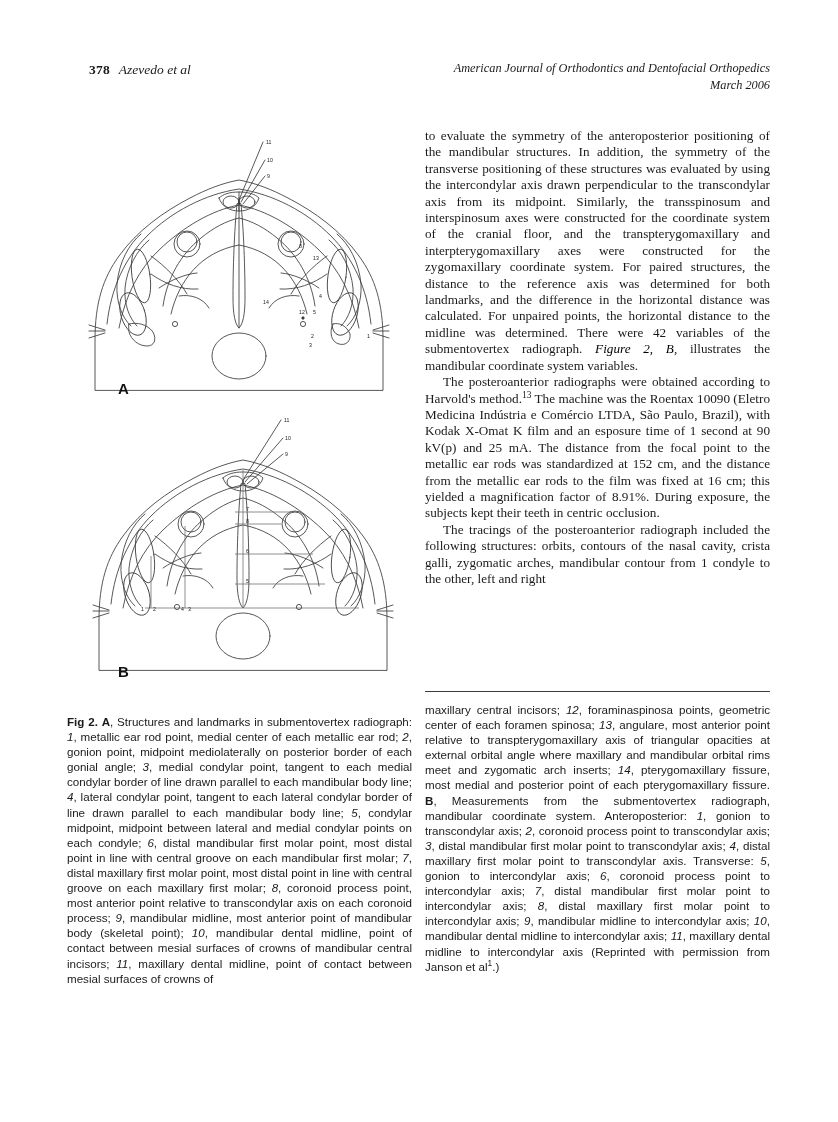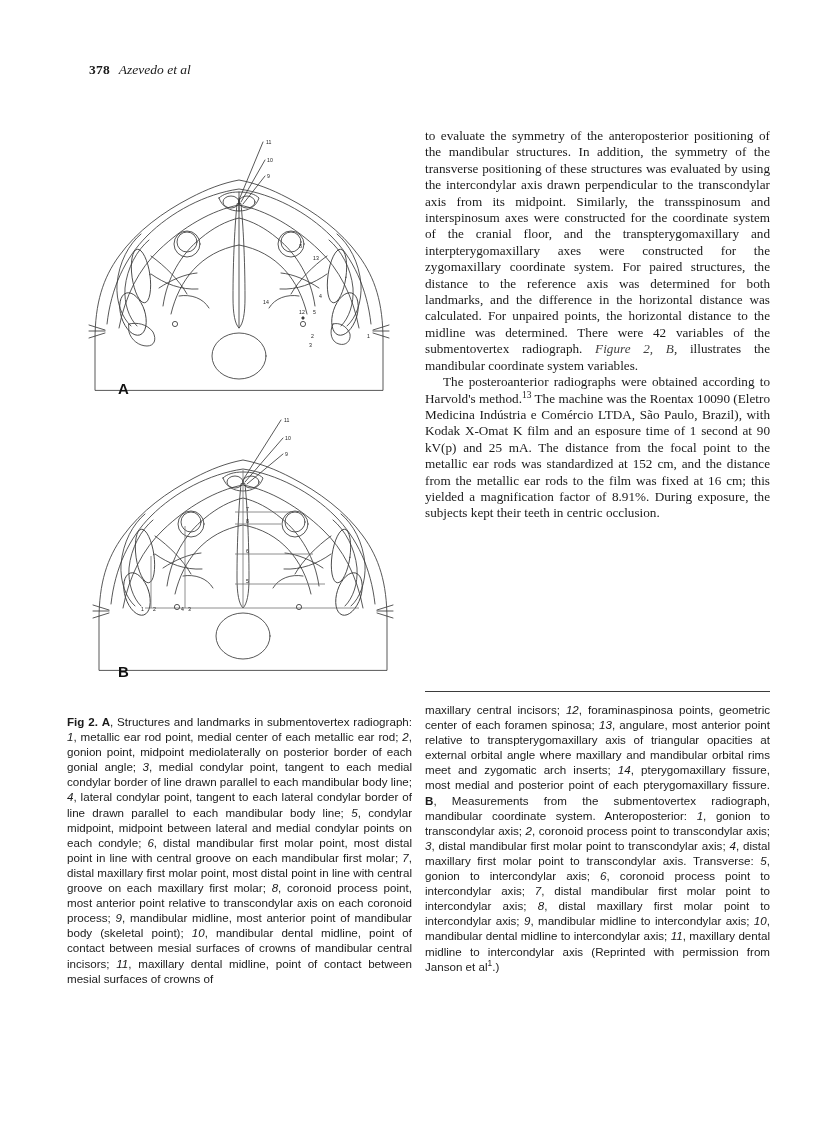--- a/index.html
+++ b/index.html
@@ -74,21 +74,21 @@
     width: 345px;
   }
   .body-col p {
     margin: 0;
     text-indent: 18px;
     text-align: justify;
     hyphens: auto;
   }
   .body-col p.first { text-indent: 0; }
 
-  .xref { color: #404040; }
+  .xref { color: #000000; }
 
   sup { font-size: 0.72em; vertical-align: super; line-height: 0; }
 
   
   .figbox {
     position: absolute;
     left: 67px;
     top: 128px;
     width: 345px;
     height: 555px;
@@ -136,20 +136,24 @@
   .caption p { margin: 0; }
 </style>
 </head>
 <body>
 
 <div class="page">
 
   <div class="running-head">
     <div class="rh-left">
       <span class="rh-pageno">378</span><span class="rh-authors">Azevedo et al</span>
+    </div>
+    <div class="rh-right">
+      <div>American Journal of Orthodontics and Dentofacial Orthopedics</div>
+      <div>March 2006</div>
     </div>
   </div>
 
   <div class="figbox">
 
     <div class="fig-panel fig-a">
       <svg viewBox="0 0 345 278" width="345" height="278">
         <g fill="none" stroke="#3a3a3a" stroke-width="0.85" stroke-linecap="round" stroke-linejoin="round">
 
           <path d="M28 262 L28 212 C28 175 36 150 52 128 C70 103 96 84 123 70 C140 61 156 55 172 52 C188 55 204 61 221 70 C248 84 274 103 292 128 C308 150 316 175 316 212 L316 262 Z"></path>
@@ -317,20 +321,21 @@
           <text x="121" y="203">3</text>
         </g>
       </svg>
       <div class="panel-letter pl-b">B</div>
     </div>
   </div>
 
   <div class="col col-right body-col">
     <p class="first"><span>to evaluate the symmetry of the anteroposterior positioning of the mandibular structures. In addition, the symmetry of the transverse positioning of these structures was evaluated by using the intercondylar axis drawn perpendicular to the transcondylar axis from its midpoint. Similarly, the transspinosum and interspinosum axes were constructed for the coordinate system of the cranial floor, and the transpterygomaxillary and interpterygomaxillary axes were constructed for the zygomaxillary coordinate system. For paired structures, the distance to the reference axis was determined for both landmarks, and the difference in the horizontal distance was calculated. For unpaired points, the horizontal distance to the midline was determined. There were 42 variables of the submentovertex radiograph. </span><span class="xref"><span></span><i>Figure 2, B</i></span><span>, illustrates the mandibular coordinate system variables.</span></p>
     <p><span>The posteroanterior radiographs were obtained according to Harvold</span>'<span>s method.</span><sup>13</sup><span> The machine was the Roentax 10090 (Eletro Medicina Indústria e Comércio LTDA, São Paulo, Brazil), with Kodak X-Omat K film and an esposure time of 1 second at 90 kV(p) and 25 mA. The distance from the focal point to the metallic ear rods was standardized at 152 cm, and the distance from the metallic ear rods to the film was fixed at 16 cm; this yielded a magnification factor of 8.91%. During exposure, the subjects kept their teeth in centric occlusion.</span></p>
+    <p>The tracings of the posteroanterior radiograph included the following structures: orbits, contours of the nasal cavity, crista galli, zygomatic arches, mandibular contour from 1 condyle to the other, left and right</p>
   </div>
 
   <div class="caption cap-left">
     <p>
       <b>Fig 2.</b>
       <b>A</b><span>, Structures and landmarks in submentovertex radiograph: </span><span id="cap-left-items"><i>1</i><span>, metallic ear rod point, medial center of each metallic ear rod; </span><i>2</i><span>, gonion point, midpoint mediolaterally on posterior border of each gonial angle; </span><i>3</i><span>, medial condylar point, tangent to each medial condylar border of line drawn parallel to each mandibular body line; </span><i>4</i><span>, lateral condylar point, tangent to each lateral condylar border of line drawn parallel to each mandibular body line; </span><i>5</i><span>, condylar midpoint, midpoint between lateral and medial condylar points on each condyle; </span><i>6</i><span>, distal mandibular first molar point, most distal point in line with central groove on each mandibular first molar; </span><i>7</i><span>, distal maxillary first molar point, most distal point in line with central groove on each maxillary first molar; </span><i>8</i><span>, coronoid process point, most anterior point relative to transcondylar axis on each coronoid process; </span><i>9</i><span>, mandibular midline, most anterior point of mandibular body (skeletal point); </span><i>10</i><span>, mandibular dental midline, point of contact between mesial surfaces of crowns of mandibular central incisors; </span><i>11</i><span>, maxillary dental midline, point of contact between mesial surfaces of crowns of </span></span>
     </p>
   </div>
 
   <div class="caption cap-right">

